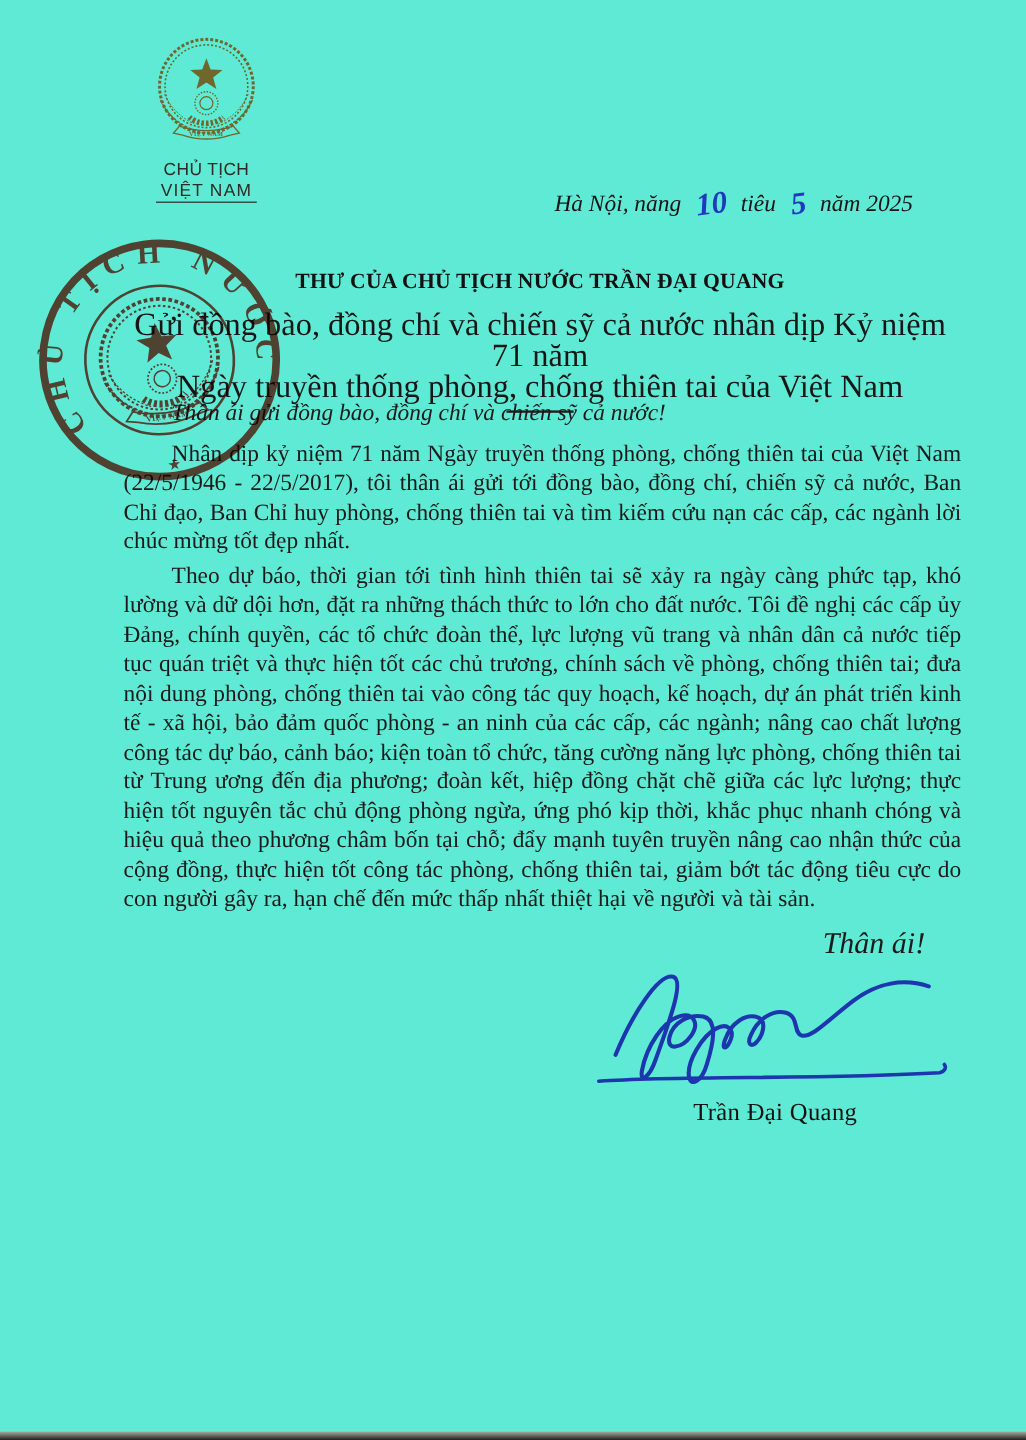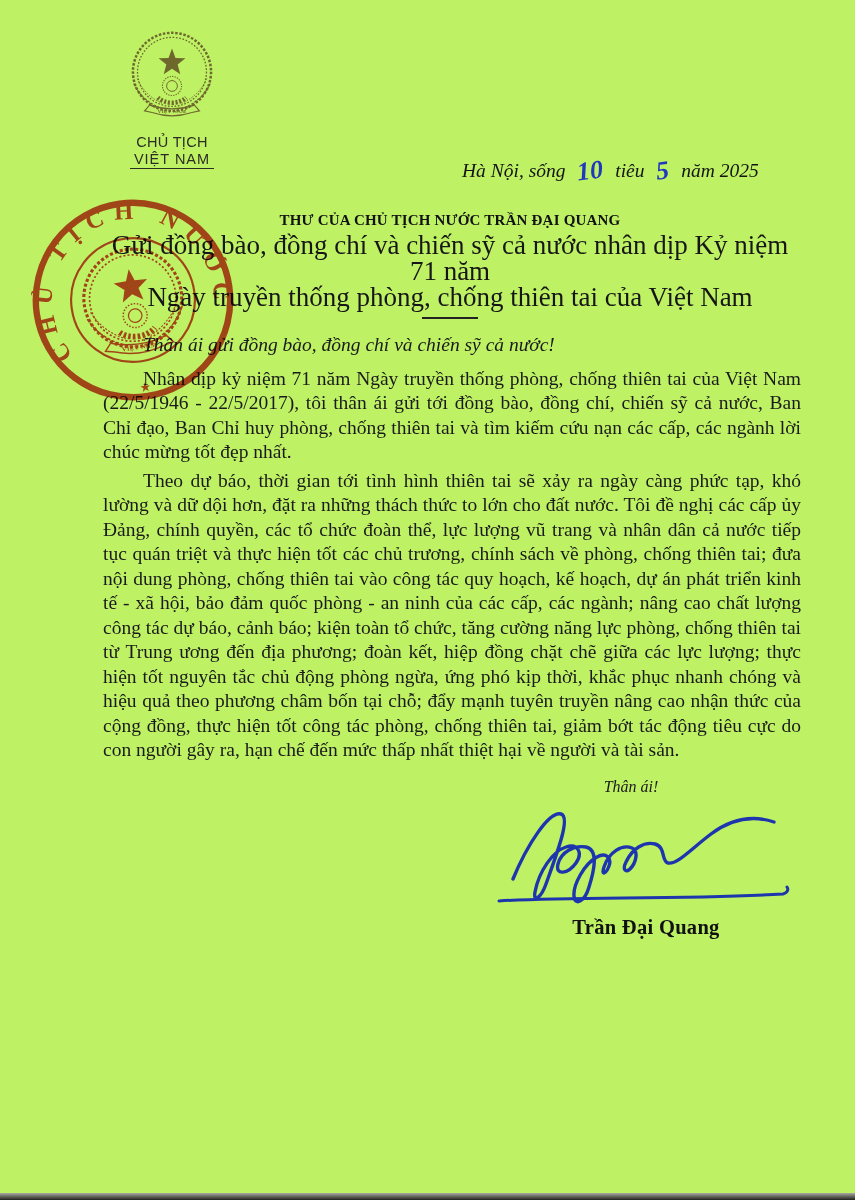--- a/index.html
+++ b/index.html
@@ -1,18 +1,18 @@
 <!DOCTYPE html>
 <html><head>
 <meta charset="utf-8">
 <style>
   html,body { margin:0; padding:0; background:#ffffff; }
   .page {
     position:relative; width:855px; height:1200px; overflow:hidden;
-    background:#bef264; color:#1a1a1a;
+    background:#5eead4; color:#1a1a1a;
     font-family:"Liberation Serif", serif;
   }
 
   
   .letterhead {
     position:absolute; top:22px; left:38px; width:268px;
     text-align:center;
     font-family:"Liberation Sans", sans-serif;
     color:#2c2c24;
   }
@@ -27,43 +27,43 @@
     color:#141414;
   }
   .hand-digit {
     display:inline-block; font-weight:bold; font-style:italic;
     color:#2038c0; font-size:26px; line-height:20px;
     transform:rotate(-7deg); margin:0 7px; vertical-align:-2px;
   }
 
   
   .heading { position:absolute; top:212px; left:100px; width:700px; text-align:center; }
-  .letter-title { margin:0; font-size:15px; font-weight:bold; color:#111; letter-spacing:.2px; }
+  .letter-title { margin:12px; font-size:18px; font-weight:bold; color:#111; letter-spacing:.2px; }
   .subtitle { margin:3px 0 0 0; font-size:27px; line-height:26px; color:#161616; }
   .heading-sep { width:56px; border:0; border-top:2px solid #222; margin:7px auto 0 auto; }
 
   
   .seal {
     position:absolute; top:192px; left:25px; width:216px; height:216px;
     color:#d43a2c; opacity:.93; mix-blend-mode:multiply; z-index:3;
   }
 
   
   .letter-body {
     position:absolute; top:333px; left:103px; width:698px;
     font-size:19.5px; line-height:24.5px; z-index:1;
   }
   .salutation { margin:0 0 9px 0; font-style:italic; text-indent:40px; }
   .letter-body p.para { margin:0 0 4px 0; text-align:justify; text-indent:40px; }
 
   
   .sig-block { margin:12px 0 0 auto; width:310px; text-align:center; }
-  .closing { margin:0 30px 2px 0; font-style:italic; font-size:16px; }
+  .closing { margin:0 30px 2px 0; font-style:italic; font-size:25px;text-align:right; }
   .signature-svg { display:block; margin:0 auto; }
-  .signer-name { margin:2px 0 16px 0; font-weight:bold; font-size:20.5px; letter-spacing:.3px; color:#111; }
+  .signer-name { margin:2px 0 16px 0; font-weight:normal; font-size:20.5px; letter-spacing:.3px; color:#111; }
 
   
   .scan-edge {
     position:absolute; left:0; bottom:0; width:855px; height:7px;
     background:linear-gradient(to bottom,#a9a9a1,#20201d);
   }
   svg text { font-family:"Liberation Serif", serif; }
 </style>
 </head>
 <body>
@@ -94,21 +94,21 @@
 
   <div class="letterhead">
     <svg class="emblem" width="100" height="108" viewBox="-60 -60 120 130" style="color:#6e682d">
       <use href="#emblem-art"></use>
     </svg>
     <div class="office-line">CHỦ TỊCH</div>
     <div class="office-line l3"><span>VIỆT NAM</span></div>
   </div>
 
   <div class="dateline">
-    <span>Hà Nội, sống</span>
+    <span>Hà Nội, năng</span>
     <span class="hand-digit">10</span>
     <span>tiêu</span>
     <span class="hand-digit">5</span>
     <span>năm 2025</span>
   </div>
 
   <div class="heading">
     <h1 class="letter-title">THƯ CỦA CHỦ TỊCH NƯỚC TRẦN ĐẠI QUANG</h1>
     <p class="subtitle">Gửi đồng bào, đồng chí và chiến sỹ cả nước nhân dịp Kỷ niệm 71 năm</p>
     <p class="subtitle" style="margin-top:0">Ngày truyền thống phòng, chống thiên tai của Việt Nam</p>

